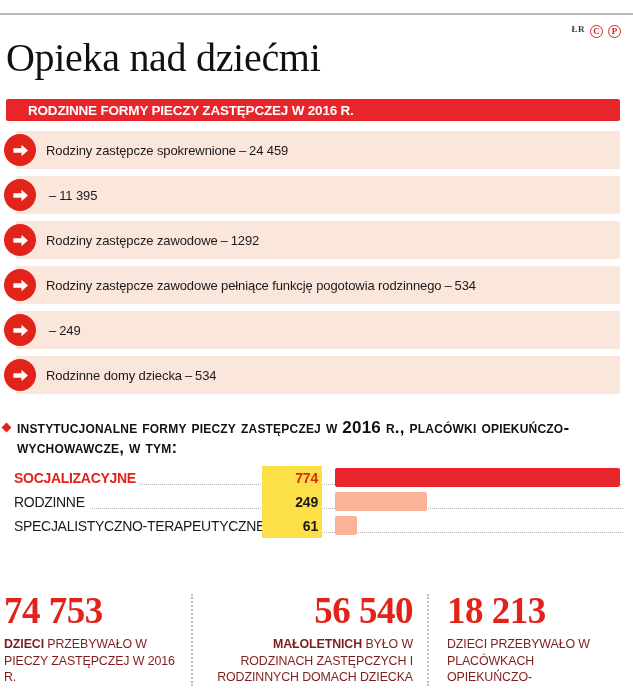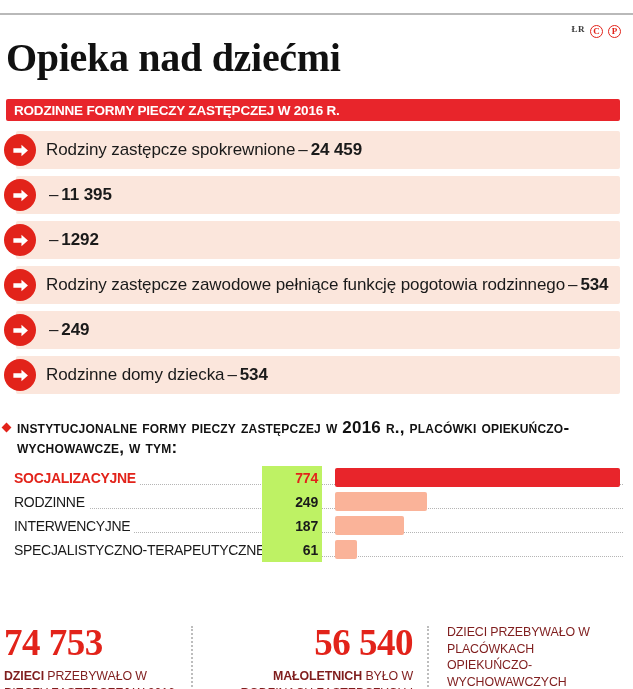--- a/index.html
+++ b/index.html
@@ -59,21 +59,21 @@
     box-sizing: border-box;
   }
 
   
   .page-title {
     position: absolute;
     left: 6px;
     top: 36px;
     font-family: "Liberation Serif", serif;
     font-size: 40px;
-    font-weight: bold;
+    font-weight: normal;
     letter-spacing: -0.3px;
     color: #111111;
     line-height: 1.1;
     margin: 0;
     white-space: nowrap;
     text-align: center;
   }
 
   
   .banner {
@@ -85,21 +85,21 @@
     background: #e8252b;
     border-radius: 2px;
     display: flex;
     align-items: center;
   }
   .banner-text {
     color: #ffffff;
     font-size: 13.5px;
     font-weight: bold;
     letter-spacing: -0.2px;
-    padding-left: 8px;
+    padding-left: 22px;
     white-space: nowrap;
   }
 
   
   .arrow-list {
     position: absolute;
     left: 0;
     top: 131px;
     width: 633px;
   }
@@ -130,28 +130,28 @@
     justify-content: center;
   }
   .arrow-icon svg { display: block; }
   .arrow-text {
     position: absolute;
     left: 46px;
     top: 0;
     height: 38px;
     display: flex;
     align-items: center;
-    font-size: 17px;
+    font-size: 13px;
     color: #1a1a1a;
     letter-spacing: -0.1px;
     white-space: nowrap;
   }
   .arrow-text .dash { padding: 0 3px; }
   .arrow-text .val {
-    font-weight: bold;
+    font-weight: normal;
     letter-spacing: -0.1px;
   }
 
   
   .inst-head {
     position: absolute;
     left: 0;
     top: 418px;
     width: 633px;
   }
@@ -222,21 +222,21 @@
     left: 262px;
     width: 60px;
     height: 24px;
     display: flex;
     align-items: center;
     justify-content: flex-end;
     font-size: 14px;
     font-weight: bold;
     letter-spacing: -0.2px;
     color: #1a1a1a;
-    background: #bef264;
+    background: #fde047;
     padding-right: 4px;
     box-sizing: border-box;
     z-index: 2;
   }
   .chart-row.highlight .chart-value { color: #e2231a; }
   .chart-bar-track {
     position: absolute;
     left: 335px;
     top: 2px;
     width: 285px;
@@ -256,21 +256,20 @@
     left: 0;
     top: 592px;
     width: 633px;
     height: 97px;
     display: flex;
   }
   .stat-col {
     position: relative;
     box-sizing: border-box;
     padding-right: 14px;
-    margin-top: 32px;
   }
   .stat-col.c1 { width: 191px; padding-left: 4px; }
   .stat-col.c2 { width: 236px; padding-left: 20px; text-align: right; }
   .stat-col.c3 { width: 206px; padding-left: 20px; }
   .stat-divider {
     position: absolute;
     left: 0;
     top: 2px;
     width: 0;
     height: 92px;
@@ -339,20 +338,21 @@
       </div>
     </div>
     <div class="arrow-row">
       <div class="arrow-row-bg"></div>
       <div class="arrow-icon">
         <svg width="19" height="19" viewBox="0 0 24 24" aria-hidden="true">
           <path fill="#ffffff" d="M3 9.2h10.2V4.6L21.4 12l-8.2 7.4v-4.6H3z"></path>
         </svg>
       </div>
       <div class="arrow-text">
+        <span>Rodziny zastępcze zawodowe</span>
         <span class="dash">–</span>
         <span class="val">1292</span>
       </div>
     </div>
     <div class="arrow-row">
       <div class="arrow-row-bg"></div>
       <div class="arrow-icon">
         <svg width="19" height="19" viewBox="0 0 24 24" aria-hidden="true">
           <path fill="#ffffff" d="M3 9.2h10.2V4.6L21.4 12l-8.2 7.4v-4.6H3z"></path>
         </svg>
@@ -407,43 +407,36 @@
     <div class="chart-row">
       <div class="chart-leader"></div>
       <div class="chart-label">RODZINNE</div>
       <div class="chart-value">249</div>
       <div class="chart-bar-track">
         <div class="chart-bar" style="width:92px"></div>
       </div>
     </div>
     <div class="chart-row">
       <div class="chart-leader"></div>
-      <div class="chart-label">INTERWENCYJNE</div>
-      <div class="chart-value">187</div>
-      <div class="chart-bar-track">
-        <div class="chart-bar" style="width:69px"></div>
-      </div>
-    </div>
-    <div class="chart-row">
-      <div class="chart-leader"></div>
       <div class="chart-label">SPECJALISTYCZNO-TERAPEUTYCZNE</div>
       <div class="chart-value">61</div>
       <div class="chart-bar-track">
         <div class="chart-bar" style="width:22px"></div>
       </div>
     </div>
   </div>
 
 <div class="stats" id="stats">
     <div class="stat-col c1">
       <div class="stat-number">74 753</div>
       <div class="stat-desc"><b>DZIECI</b><span> PRZEBYWAŁO W PIECZY ZASTĘPCZEJ W 2016 R.</span></div>
     </div>
     <div class="stat-col c2">
       <div class="stat-divider"></div>
       <div class="stat-number">56 540</div>
       <div class="stat-desc"><b>MAŁOLETNICH</b><span> BYŁO W RODZINACH ZASTĘPCZYCH I RODZINNYCH DOMACH DZIECKA</span></div>
     </div>
     <div class="stat-col c3">
       <div class="stat-divider"></div>
+      <div class="stat-number">18 213</div>
       <div class="stat-desc"><b></b><span>DZIECI PRZEBYWAŁO W PLACÓWKACH OPIEKUŃCZO-WYCHOWAWCZYCH</span></div>
     </div>
   </div>
 
 </body></html>

